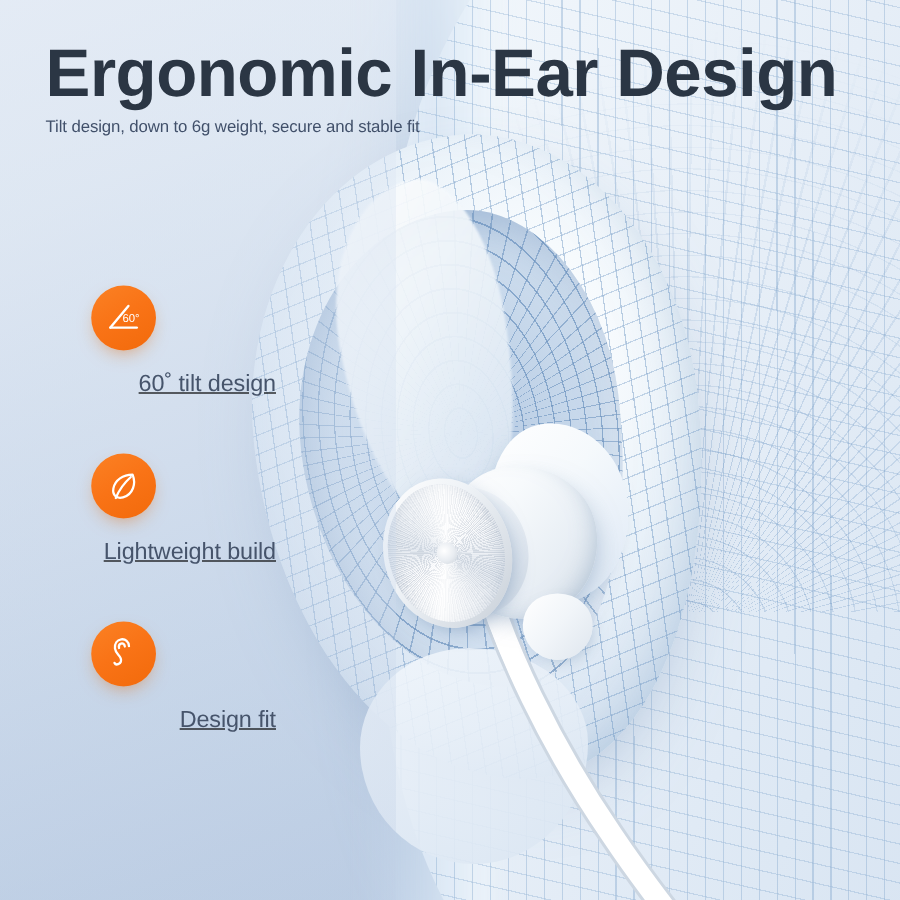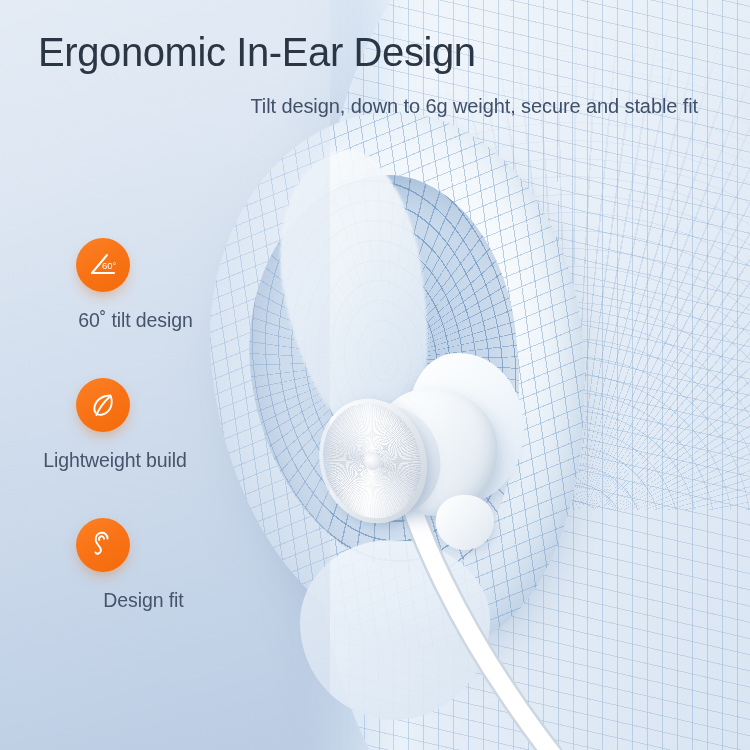--- a/index.html
+++ b/index.html
@@ -327,46 +327,46 @@
 
   
   .headline-wrap {
     position: absolute;
     left: 38px;
     top: 30px;
     width: 660px;
   }
   .headline {
     margin: 0;
-    font-size: 40px;
-    font-weight: 400;
+    font-size: 56px;
+    font-weight: 700;
     letter-spacing: -0.4px;
     line-height: 1.12;
     color: #2b3644;
   }
   .subhead {
-    margin: 20px 0 0 0;
-    font-size: 20px;
+    margin: 4px 0 0 0;
+    font-size: 14px;
     font-weight: 400;
     letter-spacing: -0.1px;
     color: #41506a;
-    text-align: right;
   }
 
   
   .features {
     position: absolute;
     left: 0;
     top: 238px;
     width: 230px;
   }
   .feature {
     position: relative;
     margin-bottom: 46px;
-    text-align: center;
+    text-align: right;
+    text-decoration: underline;
   }
   .feature-icon {
     width: 54px;
     height: 54px;
     border-radius: 50%;
     background: linear-gradient(150deg, #fb8124 0%, #f97316 48%, #f26a0b 100%);
     box-shadow: 0 6px 16px -6px rgba(220,110,25,.65);
     display: flex;
     align-items: center;
     justify-content: center;

